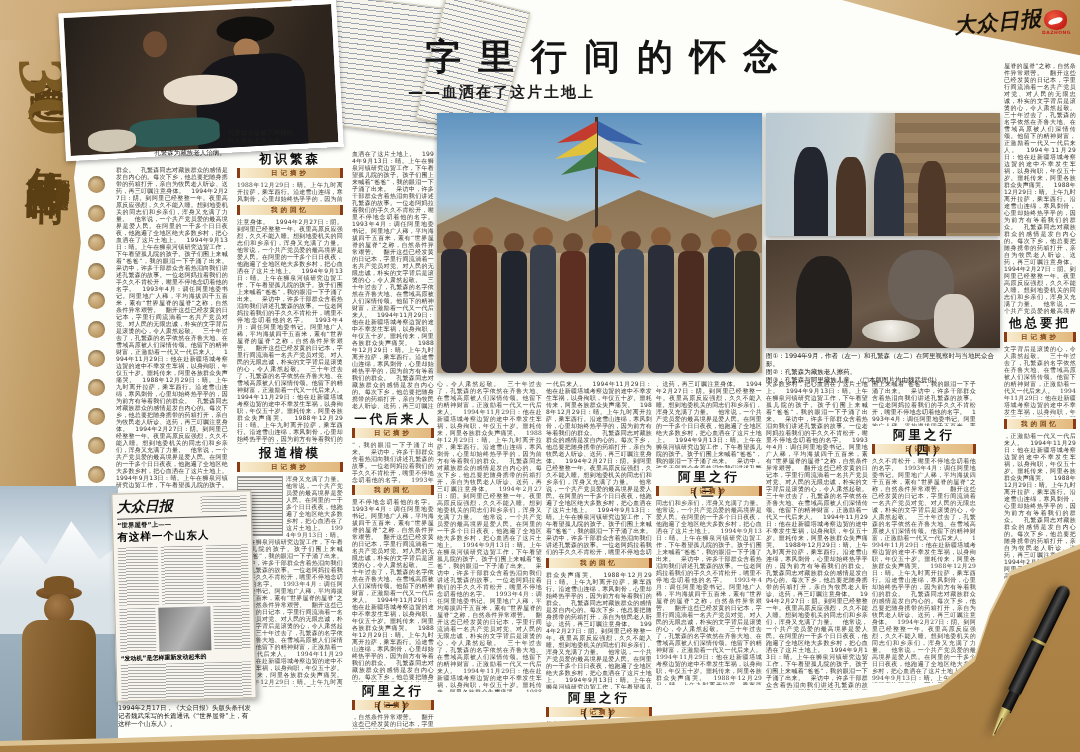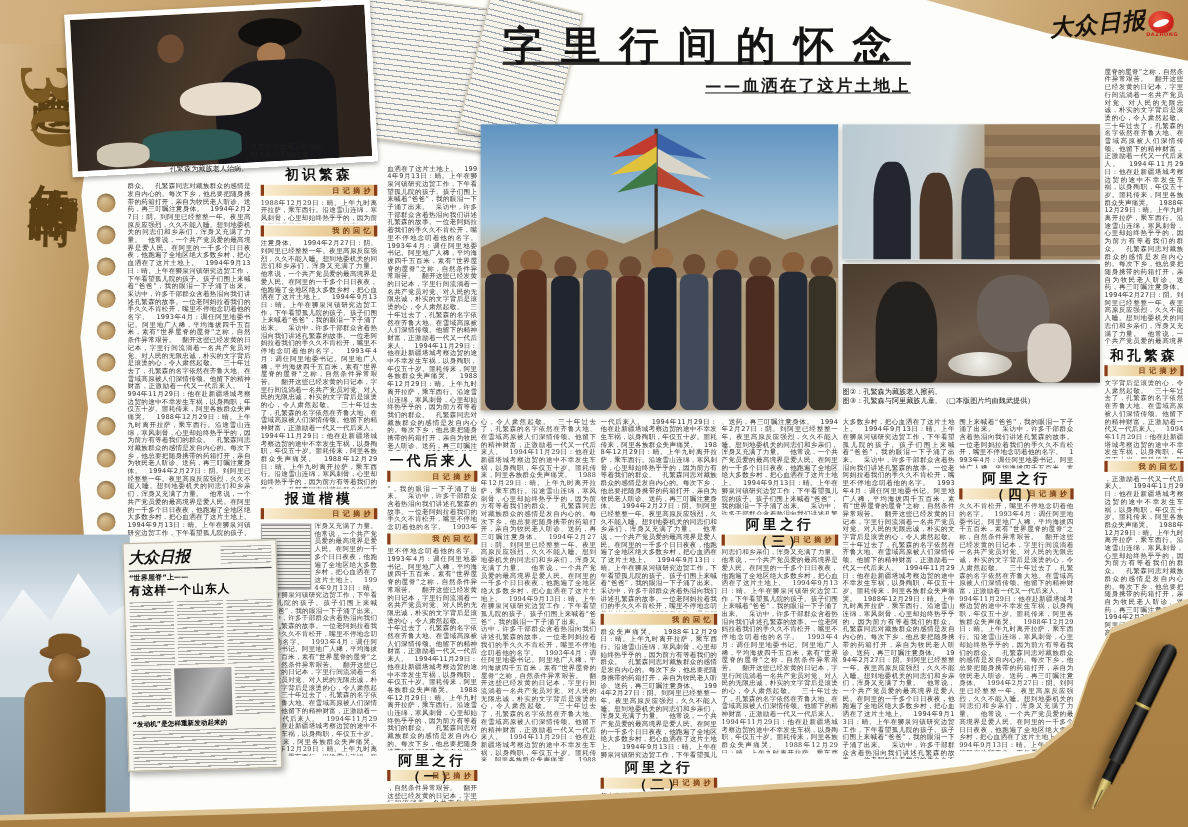--- a/index.html
+++ b/index.html
@@ -23,21 +23,21 @@
     display:inline-block;transform:rotate(-14deg) translateX(-2px);color:#7a5a22;line-height:.8;}
   .banner-subtitle{left:56px;top:168px;height:318px;z-index:2;writing-mode:vertical-rl;
     font-family:"DejaVu Serif","Liberation Serif",serif;font-weight:bold;
     font-size:13.5px;color:#5f4317;letter-spacing:1px;transform:rotate(4deg);transform-origin:top center;}
   
   .hole{position:absolute;width:17px;height:17px;border-radius:50%;z-index:2;
     background:radial-gradient(circle at 35% 30%,#dcc398,#b8945f 75%);
     box-shadow:inset 0 2px 3px rgba(60,40,10,.45),0 1px 0 rgba(255,255,255,.7);}
   .hole.on-photo{background:radial-gradient(circle at 35% 30%,#eef3f6,#b9c9d3 75%);}
   
-  .headline{left:408px;top:22px;width:420px;text-align:right;z-index:3;text-decoration:underline;}
+  .headline{left:408px;top:36px;width:420px;text-align:left;z-index:3;}
   .headline h1{margin:0;font-size:36px;line-height:1.15;letter-spacing:17px;color:#141414;
     font-weight:bold;font-family:"DejaVu Sans","Liberation Sans",sans-serif;text-indent:17px;}
   .headline h2{margin:6px 0 0;font-size:15px;letter-spacing:2px;color:#1c1c1c;font-weight:bold;}
   .byline{margin-top:6px;font-size:9px;color:#333;letter-spacing:6px;}
   .byline-box{display:inline-block;width:7px;height:7px;border:1px solid #c49a5e;background:#f4e7cd;
     vertical-align:middle;margin-right:6px;}
   
   .corner-tr{right:0;top:0;width:238px;height:60px;z-index:4;
     background:linear-gradient(115deg,#d8bc8e,#c5a06a 60%,#b68e55);
     clip-path:polygon(0 0,100% 0,100% 92%,46% 50%,0 0);
@@ -81,21 +81,21 @@
     background:linear-gradient(160deg,#4a3c30,#6b5949 55%,#3c3028);}
   .photo3 .fig{position:absolute;border-radius:45% 45% 10% 10%;}
   .photo3 .basin{position:absolute;left:96px;bottom:6px;width:58px;height:22px;border-radius:50%;
     background:radial-gradient(circle at 50% 35%,#f4f2ec,#c9c4b8 75%);}
   .caption{position:absolute;z-index:3;font-size:6.5px;line-height:1.25;color:#22201d;}
   
   #columns{position:absolute;left:0;top:0;z-index:2;}
   .col{position:absolute;}
   .sec-head{height:15px;line-height:15px;text-align:center;font-size:12.5px;font-weight:bold;
     color:#121212;letter-spacing:3px;font-family:"DejaVu Serif","Liberation Serif",serif;margin:1px 0;}
-  .sub-bar{height:10px;line-height:10px;margin:2px 0 3px;text-align:right;
+  .sub-bar{height:10px;line-height:10px;margin:2px 0 3px;text-align:center;
     font-size:6.5px;font-weight:bold;color:#7c3f10;letter-spacing:3px;
     background:linear-gradient(90deg,#f8ecd0,#ecd2a0 45%,#e2b87e);
     border-left:3px solid #8a3c16;border-right:3px solid #8a3c16;}
   .body-p{overflow:hidden;text-align:justify;font-size:6px;line-height:7px;color:#35332f;
     letter-spacing:.2px;word-break:break-all;}
   .body-p.diary{font-family:"DejaVu Serif","Liberation Serif",serif;color:#3c3a36;}
   .inset-img{float:left;width:44px;height:58px;margin:1px 3px 1px 0;background:#f1efe8;border:1px solid #999;
     background-image:repeating-linear-gradient(180deg,#8c8c8c 0 1px,transparent 1px 3px);}
   
   .statue{left:0;top:486px;width:118px;height:266px;z-index:6;overflow:hidden;
@@ -232,20 +232,21 @@
     <div class="fig" style="left:108px;top:40px;width:30px;height:83px;background:#2e3440;"></div>
     <div class="fig" style="left:152px;top:48px;width:28px;height:75px;background:#51392a;"></div>
   </div>
   <div class="photo photo3 abs">
     <div class="fig" style="left:30px;top:16px;width:56px;height:92px;background:#23201d;"></div>
     <div class="fig" style="left:122px;top:10px;width:66px;height:70px;background:#6b6158;border-radius:45%;"></div>
     <div class="fig" style="left:168px;top:54px;width:40px;height:54px;background:#d8cfc4;border-radius:40%;"></div>
     <div class="basin"></div>
   </div>
   <div class="caption" style="left:766px;top:352px;width:236px;">
+    <div>图①：1994年9月，作者（左一）和孔繁森（左二）在阿里视察时与当地民众合影。</div>
     <div>图②：孔繁森为藏族老人擦药。</div>
     <div>图③：孔繁森与阿里藏族儿童。（□本版图片均由魏武提供）</div>
   </div>
 
   <div id="columns">
       <div class="col" style="left: 116px; top: 166px; width: 112px;">
         <div class="body-p memo" style="height: 322px;">群众。　孔繁森同志对藏族群众的感情是发自内心的。每次下乡，他总要把随身携带的药箱打开，亲自为牧民老人听诊、送药，再三叮嘱注意身体。　1994年2月27日：阴。到阿里已经整整一年。夜里高原反应强烈，久久不能入睡。想到地委机关的同志们和乡亲们，浑身又充满了力量。　他常说，一个共产党员爱的最高境界是爱人民。在阿里的一千多个日日夜夜，他跑遍了全地区绝大多数乡村，把心血洒在了这片土地上。　1994年9月13日：晴。上午在狮泉河镇研究边贸工作，下午看望孤儿院的孩子。孩子们围上来喊着“爸爸”，我的眼泪一下子涌了出来。　采访中，许多干部群众含着热泪向我们讲述孔繁森的故事。一位老阿妈拉着我们的手久久不肯松开，嘴里不停地念叨着他的名字。　1993年4月：调任阿里地委书记。阿里地广人稀，平均海拔四千五百米，素有“世界屋脊的屋脊”之称，自然条件异常艰苦。　翻开这些已经发黄的日记本，字里行间流淌着一名共产党员对党、对人民的无限忠诚，朴实的文字背后是滚烫的心，令人肃然起敬。　三十年过去了，孔繁森的名字依然在齐鲁大地、在雪域高原被人们深情传颂。他留下的精神财富，正激励着一代又一代后来人。　1994年11月29日：他在赴新疆塔城考察边贸的途中不幸发生车祸，以身殉职，年仅五十岁。噩耗传来，阿里各族群众失声痛哭。　1988年12月29日：晴。上午九时离开拉萨，乘车西行。沿途雪山连绵，寒风刺骨，心里却始终热乎乎的，因为前方有等着我们的群众。　孔繁森同志对藏族群众的感情是发自内心的。每次下乡，他总要把随身携带的药箱打开，亲自为牧民老人听诊、送药，再三叮嘱注意身体。　1994年2月27日：阴。到阿里已经整整一年。夜里高原反应强烈，久久不能入睡。想到地委机关的同志们和乡亲们，浑身又充满了力量。　他常说，一个共产党员爱的最高境界是爱人民。在阿里的一千多个日日夜夜，他跑遍了全地区绝大多数乡村，把心血洒在了这片土地上。　1994年9月13日：晴。上午在狮泉河镇研究边贸工作，下午看望孤儿院的孩子。孩子们围上来喊着“爸爸</div>
       </div>
       <div class="col" style="left: 237px; top: 150px; width: 106px;">
         <div class="sec-head">初识繁森</div>
@@ -289,21 +290,21 @@
         <div class="body-p memo" style="height: 310px;">大多数乡村，把心血洒在了这片土地上。　1994年9月13日：晴。上午在狮泉河镇研究边贸工作，下午看望孤儿院的孩子。孩子们围上来喊着“爸爸”，我的眼泪一下子涌了出来。　采访中，许多干部群众含着热泪向我们讲述孔繁森的故事。一位老阿妈拉着我们的手久久不肯松开，嘴里不停地念叨着他的名字。　1993年4月：调任阿里地委书记。阿里地广人稀，平均海拔四千五百米，素有“世界屋脊的屋脊”之称，自然条件异常艰苦。　翻开这些已经发黄的日记本，字里行间流淌着一名共产党员对党、对人民的无限忠诚，朴实的文字背后是滚烫的心，令人肃然起敬。　三十年过去了，孔繁森的名字依然在齐鲁大地、在雪域高原被人们深情传颂。他留下的精神财富，正激励着一代又一代后来人。　1994年11月29日：他在赴新疆塔城考察边贸的途中不幸发生车祸，以身殉职，年仅五十岁。噩耗传来，阿里各族群众失声痛哭。　1988年12月29日：晴。上午九时离开拉萨，乘车西行。沿途雪山连绵，寒风刺骨，心里却始终热乎乎的，因为前方有等着我们的群众。　孔繁森同志对藏族群众的感情是发自内心的。每次下乡，他总要把随身携带的药箱打开，亲自为牧民老人听诊、送药，再三叮嘱注意身体。　1994年2月27日：阴。到阿里已经整整一年。夜里高原反应强烈，久久不能入睡。想到地委机关的同志们和乡亲们，浑身又充满了力量。　他常说，一个共产党员爱的最高境界是爱人民。在阿里的一千多个日日夜夜，他跑遍了全地区绝大多数乡村，把心血洒在了这片土地上。　1994年9月13日：晴。上午在狮泉河镇研究边贸工作，下午看望孤儿院的孩子。孩子们围上来喊着“爸爸”，我的眼泪一下子涌了出来。　采访中，许多干部群众含着热泪向我们讲述孔繁森的故事。一位老阿妈拉着我们的手久久不肯松开，嘴里不停地</div>
       </div>
       <div class="col" style="left: 872px; top: 380px; width: 104px;">
         <div class="body-p memo" style="height: 46px;">围上来喊着“爸爸”，我的眼泪一下子涌了出来。　采访中，许多干部群众含着热泪向我们讲述孔繁森的故事。一位老阿妈拉着我们的手久久不肯松开，嘴里不停地念叨着他的名字。　1993年4月：调任阿里地委书记。阿里地广人稀，平均海拔四千五百米，素有“世界屋脊的屋脊”之称，自然条件异常艰苦。　</div>
         <div class="sec-head">阿里之行（四）</div>
         <div class="sub-bar">日记摘抄</div>
         <div class="body-p diary" style="height: 226px;">久久不肯松开，嘴里不停地念叨着他的名字。　1993年4月：调任阿里地委书记。阿里地广人稀，平均海拔四千五百米，素有“世界屋脊的屋脊”之称，自然条件异常艰苦。　翻开这些已经发黄的日记本，字里行间流淌着一名共产党员对党、对人民的无限忠诚，朴实的文字背后是滚烫的心，令人肃然起敬。　三十年过去了，孔繁森的名字依然在齐鲁大地、在雪域高原被人们深情传颂。他留下的精神财富，正激励着一代又一代后来人。　1994年11月29日：他在赴新疆塔城考察边贸的途中不幸发生车祸，以身殉职，年仅五十岁。噩耗传来，阿里各族群众失声痛哭。　1988年12月29日：晴。上午九时离开拉萨，乘车西行。沿途雪山连绵，寒风刺骨，心里却始终热乎乎的，因为前方有等着我们的群众。　孔繁森同志对藏族群众的感情是发自内心的。每次下乡，他总要把随身携带的药箱打开，亲自为牧民老人听诊、送药，再三叮嘱注意身体。　1994年2月27日：阴。到阿里已经整整一年。夜里高原反应强烈，久久不能入睡。想到地委机关的同志们和乡亲们，浑身又充满了力量。　他常说，一个共产党员爱的最高境界是爱人民。在阿里的一千多个日日夜夜，他跑遍了全地区绝大多数乡村，把心血洒在了这片土地上。　1994年9月13日：晴。上午在狮泉河镇研究边贸工作，下午看望孤儿院的孩子。孩子们围上来喊着“爸爸”，我的眼泪一下子涌了出来。　采访中，许多干部群众</div>
       </div>
       <div class="col" style="left: 1004px; top: 62px; width: 72px;">
         <div class="body-p memo" style="height: 252px;">屋脊的屋脊”之称，自然条件异常艰苦。　翻开这些已经发黄的日记本，字里行间流淌着一名共产党员对党、对人民的无限忠诚，朴实的文字背后是滚烫的心，令人肃然起敬。　三十年过去了，孔繁森的名字依然在齐鲁大地、在雪域高原被人们深情传颂。他留下的精神财富，正激励着一代又一代后来人。　1994年11月29日：他在赴新疆塔城考察边贸的途中不幸发生车祸，以身殉职，年仅五十岁。噩耗传来，阿里各族群众失声痛哭。　1988年12月29日：晴。上午九时离开拉萨，乘车西行。沿途雪山连绵，寒风刺骨，心里却始终热乎乎的，因为前方有等着我们的群众。　孔繁森同志对藏族群众的感情是发自内心的。每次下乡，他总要把随身携带的药箱打开，亲自为牧民老人听诊、送药，再三叮嘱注意身体。　1994年2月27日：阴。到阿里已经整整一年。夜里高原反应强烈，久久不能入睡。想到地委机关的同志们和乡亲们，浑身又充满了力量。　他常说，一个共产党员爱的最高境界是爱人民。在阿里的一千多个日</div>
-        <div class="sec-head">和孔繁森</div>
+        <div class="sec-head">他总要把</div>
         <div class="sub-bar">日记摘抄</div>
         <div class="body-p diary" style="height: 72px;">文字背后是滚烫的心，令人肃然起敬。　三十年过去了，孔繁森的名字依然在齐鲁大地、在雪域高原被人们深情传颂。他留下的精神财富，正激励着一代又一代后来人。　1994年11月29日：他在赴新疆塔城考察边贸的途中不幸发生车祸，以身殉职，年仅五十岁。噩耗传来，阿里各族群众失声痛哭。　1988年</div>
         <div class="sub-bar">我的回忆</div>
         <div class="body-p memo" style="height: 250px;">，正激励着一代又一代后来人。　1994年11月29日：他在赴新疆塔城考察边贸的途中不幸发生车祸，以身殉职，年仅五十岁。噩耗传来，阿里各族群众失声痛哭。　1988年12月29日：晴。上午九时离开拉萨，乘车西行。沿途雪山连绵，寒风刺骨，心里却始终热乎乎的，因为前方有等着我们的群众。　孔繁森同志对藏族群众的感情是发自内心的。每次下乡，他总要把随身携带的药箱打开，亲自为牧民老人听诊、送药，再三叮嘱注意身体。　1994年2月27日：阴。到阿里已经整整一年。夜里高原反应强烈，久久不能入睡。想到地委机关的同志们和乡亲们，浑身又充满了力量。　他常说，一个共产党员爱的最高境界是爱人民。在阿里的一千多个日日夜夜，他跑遍了全地区绝大多数乡村，把心血洒在了这片土地上。　1994年9月13日：晴。上午在狮泉河镇研究边贸工作，下午看望孤儿院的孩子。孩子们围上来喊着“爸爸”，我的眼泪一下子涌了出来。　采访中，许多干部群众含着热泪向我们讲述孔繁森的故事</div>
       </div>
     </div>
 
   <div class="abs statue">
     <div class="mtn"></div>
     <div class="hat"></div>
@@ -326,20 +327,21 @@
       <div class="np-text" style="width:42px;height:58px;"></div>
     </div>
     <div style="display:flex;gap:3px;margin-top:3px;align-items:flex-start;">
       <div class="np-text" style="width:36px;height:44px;"></div>
       <div class="np-photo" style="width:52px;height:44px;"></div>
       <div class="np-text" style="width:36px;height:44px;"></div>
     </div>
     <div class="np-sub">“发动机”是怎样重新发动起来的</div>
     <div class="np-text" style="width:100%;height:40px;"></div>
   </div>
+  <div class="caption" style="left:118px;top:704px;width:134px;">1994年2月17日，《大众日报》头版头条刊发记者魏武采写的长篇通讯《“世界屋脊”上，有这样一个山东人》。</div>
 
   <div class="abs curl-light"></div>
   <div class="abs curl-dark"></div>
   <div class="abs pen">
     <div class="barrel"></div>
     <div class="band"></div>
     <div class="section"></div>
     <div class="nib"></div>
     <div class="slit"></div>
   </div>

